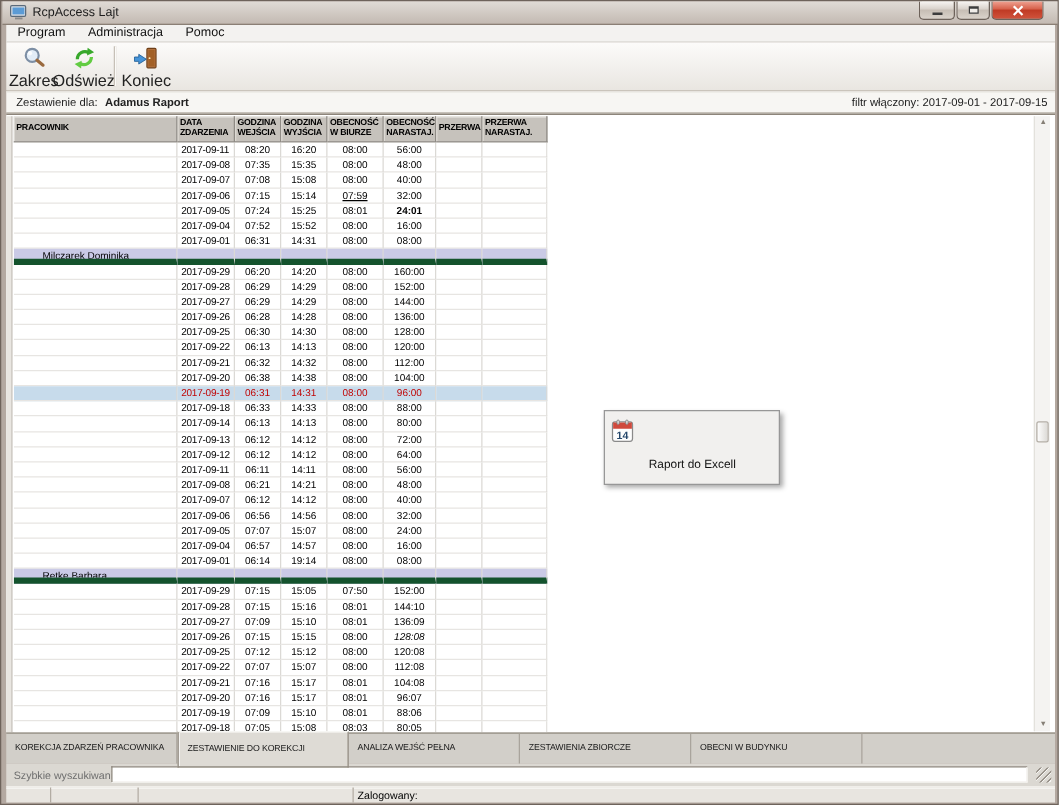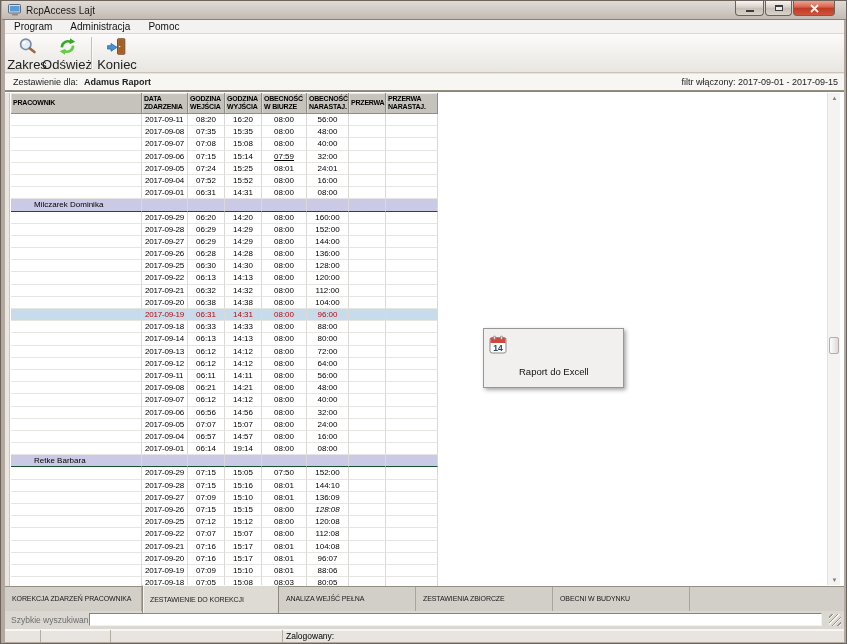--- a/index.html
+++ b/index.html
@@ -32,21 +32,21 @@
   .mainpanel{position:absolute;left:4px;top:90px;width:839px;height:495px;background:#fff;border-top:1px solid #8d857a;box-sizing:border-box;overflow:hidden;}
   .gutter{position:absolute;left:0;top:1px;width:5px;height:493px;background:#e9e6e1;border-right:1px solid #c9c5bf;box-sizing:border-box;}
   .gridhdr{position:absolute;left:6px;top:1px;display:flex;height:21px;}
   .hcell{box-sizing:border-box;background:#c6c2bc;border-right:1px solid #8f8b85;border-bottom:1px solid #8f8b85;box-shadow:inset 0 1px 0 #eceae5,inset 1px 0 0 #dcd9d3;font-size:7px;font-weight:bold;letter-spacing:-0.2px;line-height:8px;color:#000;display:flex;align-items:center;padding:1px 2px;overflow:hidden;}
   .gridbody{position:absolute;left:6px;top:22px;width:427px;height:473px;overflow:hidden;}
   .grow{display:flex;height:12.2px;box-sizing:border-box;background:#fff;}
   .cell{box-sizing:border-box;border-right:1px solid #dbd9d5;border-bottom:1px solid #e7e5e2;font-size:8px;line-height:12px;color:#000;overflow:hidden;white-space:nowrap;}
   .c-name{padding-left:3px;text-align:left;}
   .c-date{padding-left:3px;text-align:left;letter-spacing:-0.2px;}
   .c-time{text-align:center;}
-  .grow.grp .cell{background:#cacae6;border-bottom:1px solid #14532d;padding-left:23px;}
+  .grow.grp .cell{background:#cacae6;border-bottom:5px solid #14532d;padding-left:23px;}
   .grow.sel .cell{background:#c7dbeb;color:#c00505;}
   
   .vscroll{position:absolute;left:822px;top:1px;width:13px;height:492px;background:#f4f3f1;border-left:1px solid #e3e1dc;box-sizing:border-box;}
   .sb-arrow{position:absolute;left:0;width:13px;height:10px;font-size:6px;line-height:10px;text-align:center;color:#857f76;}
   .sb-up{top:0;} .sb-down{bottom:0;}
   .sb-thumb{position:absolute;left:1px;top:244px;width:10px;height:17px;background:linear-gradient(90deg,#fdfdfd,#dcdad6);border:1px solid #b3aea6;border-radius:2px;box-sizing:border-box;}
   
   .ctxmenu{position:absolute;left:482px;top:327px;width:141px;background:#f1f0ee;border:1px solid #979797;box-shadow:2px 2px 4px rgba(0,0,0,.35);padding:2px;box-sizing:border-box;z-index:50;}
   .cm-item{display:flex;align-items:center;height:27px;}
   .cm-icon{width:24px;height:24px;display:flex;align-items:center;justify-content:center;flex:none;}
@@ -189,21 +189,21 @@
           <div class="cell c-time" style="width: 42px;">32:00</div>
           <div class="cell c-time" style="width: 37px;"></div>
           <div class="cell c-time" style="width: 52px;"></div>
         </div>
         <div class="grow">
           <div class="cell c-name" style="width: 131px;"></div>
           <div class="cell c-date" style="width: 46px;">2017-09-05</div>
           <div class="cell c-time" style="width: 37px;">07:24</div>
           <div class="cell c-time" style="width: 37px;">15:25</div>
           <div class="cell c-time" style="width: 45px;">08:01</div>
-          <div class="cell c-time" style="width: 42px;">24:01</div>
+          <div class="cell c-time" style="width: 42px; font-weight: bold;">24:01</div>
           <div class="cell c-time" style="width: 37px;"></div>
           <div class="cell c-time" style="width: 52px;"></div>
         </div>
         <div class="grow">
           <div class="cell c-name" style="width: 131px;"></div>
           <div class="cell c-date" style="width: 46px;">2017-09-04</div>
           <div class="cell c-time" style="width: 37px;">07:52</div>
           <div class="cell c-time" style="width: 37px;">15:52</div>
           <div class="cell c-time" style="width: 45px;">08:00</div>
           <div class="cell c-time" style="width: 42px;">16:00</div>

